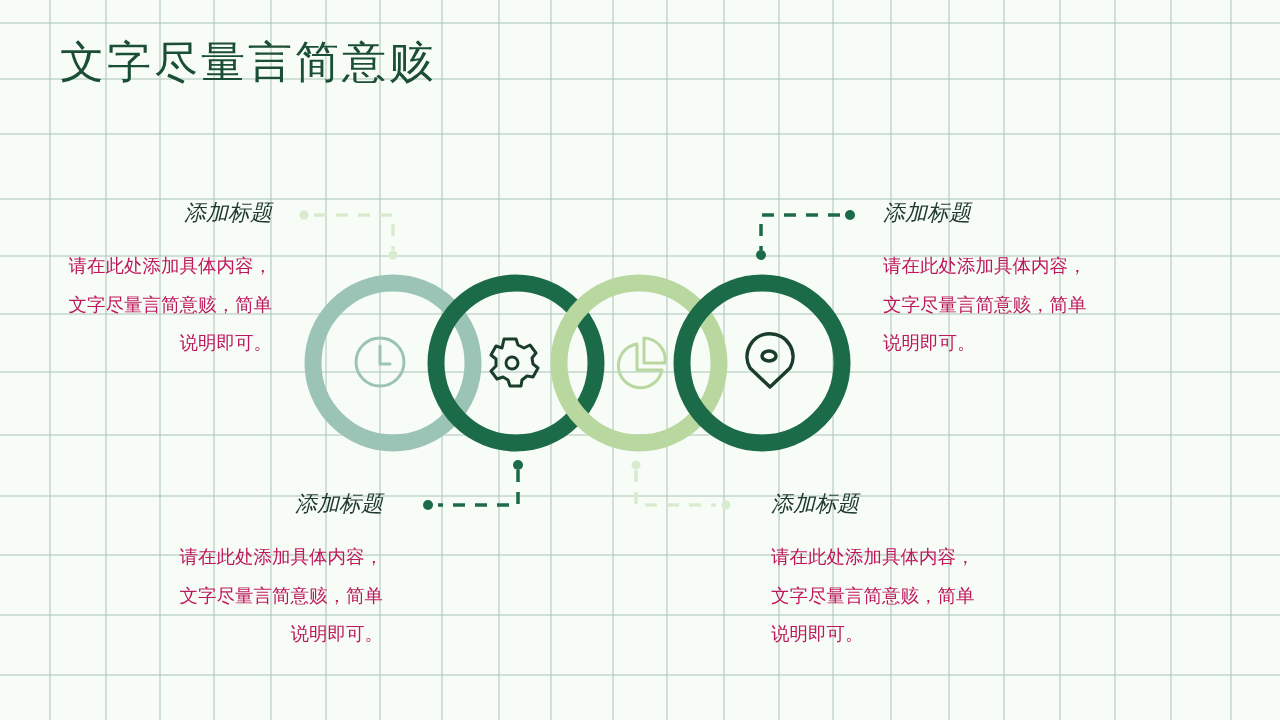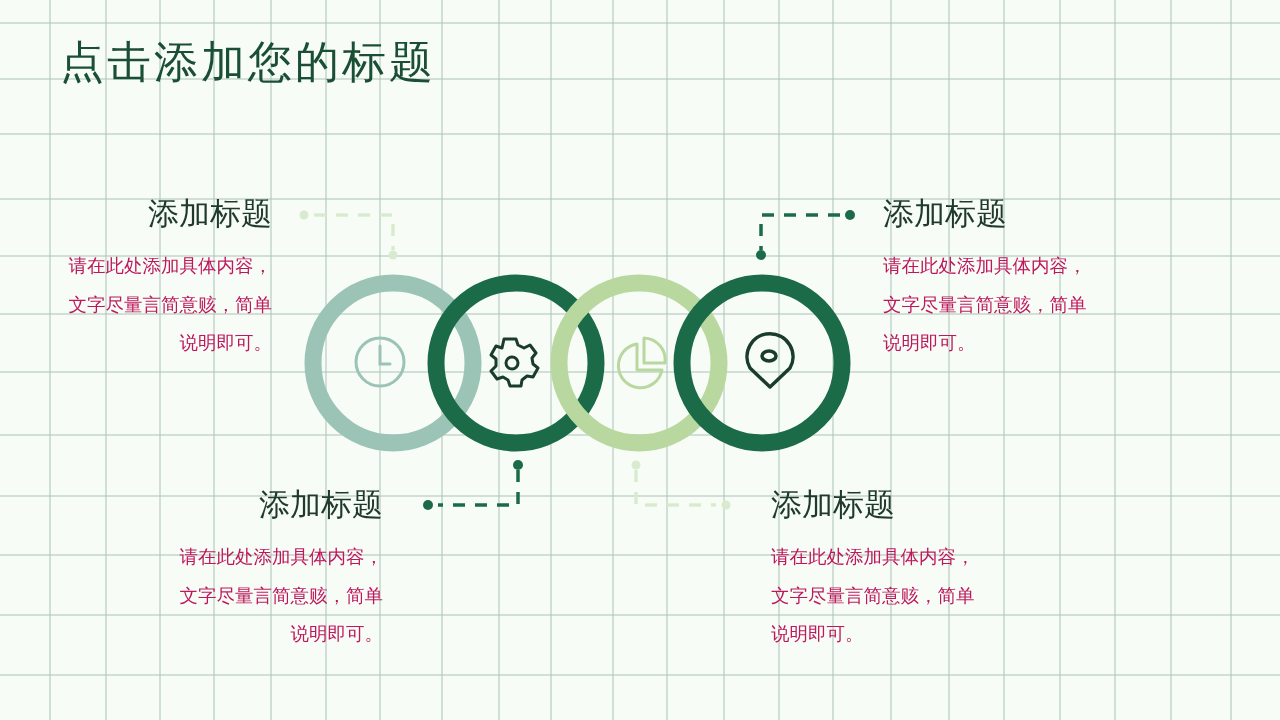--- a/index.html
+++ b/index.html
@@ -10,21 +10,21 @@
   }
   .grid { position: absolute; left: 0; top: 0; width: 1280px; height: 720px; }
   .title {
     position: absolute; left: 60px; top: 34px;
     font-size: 44px; color: #1b4f35; letter-spacing: 3px; line-height: 56px;
     white-space: nowrap;
   }
   .diagram { position: absolute; left: 0; top: 0; width: 1280px; height: 720px; }
   .block { position: absolute; width: 240px; }
   .block .heading {
-    font-size: 31px; color: #1f3a2c; line-height: 36px; white-space: nowrap;
+    font-size: 22px; color: #1f3a2c; line-height: 36px; white-space: nowrap; font-style: italic;
   }
   .block .body {
     margin-top: 16px;
     font-size: 18.5px; color: #be185d; line-height: 38.5px;
   }
   .block .body div { white-space: nowrap; }
   .right-align { text-align: right; }
   .left-align { text-align: left; }
 </style>
 </head>
@@ -62,21 +62,21 @@
     <line x1="0" y1="314" x2="1280" y2="314"></line>
     <line x1="0" y1="372" x2="1280" y2="372"></line>
     <line x1="0" y1="435" x2="1280" y2="435"></line>
     <line x1="0" y1="496" x2="1280" y2="496"></line>
     <line x1="0" y1="555" x2="1280" y2="555"></line>
     <line x1="0" y1="615" x2="1280" y2="615"></line>
     <line x1="0" y1="675" x2="1280" y2="675"></line>
   </g>
 </svg>
 
-<div class="title">点击添加您的标题</div>
+<div class="title">文字尽量言简意赅</div>
 
 <svg class="diagram" width="1280" height="720" viewBox="0 0 1280 720">
 
   <g>
     <circle cx="304" cy="215" r="4.5" fill="#d8ebcf"></circle>
     <path d="M 314 215 L 393 215 L 393 250" fill="none" stroke="#d8ebcf" stroke-width="3.5" stroke-dasharray="12 10"></path>
     <circle cx="393" cy="255" r="4.5" fill="#d8ebcf"></circle>
   </g>
   <g>
     <circle cx="850" cy="215" r="5" fill="#1b6b48"></circle>

